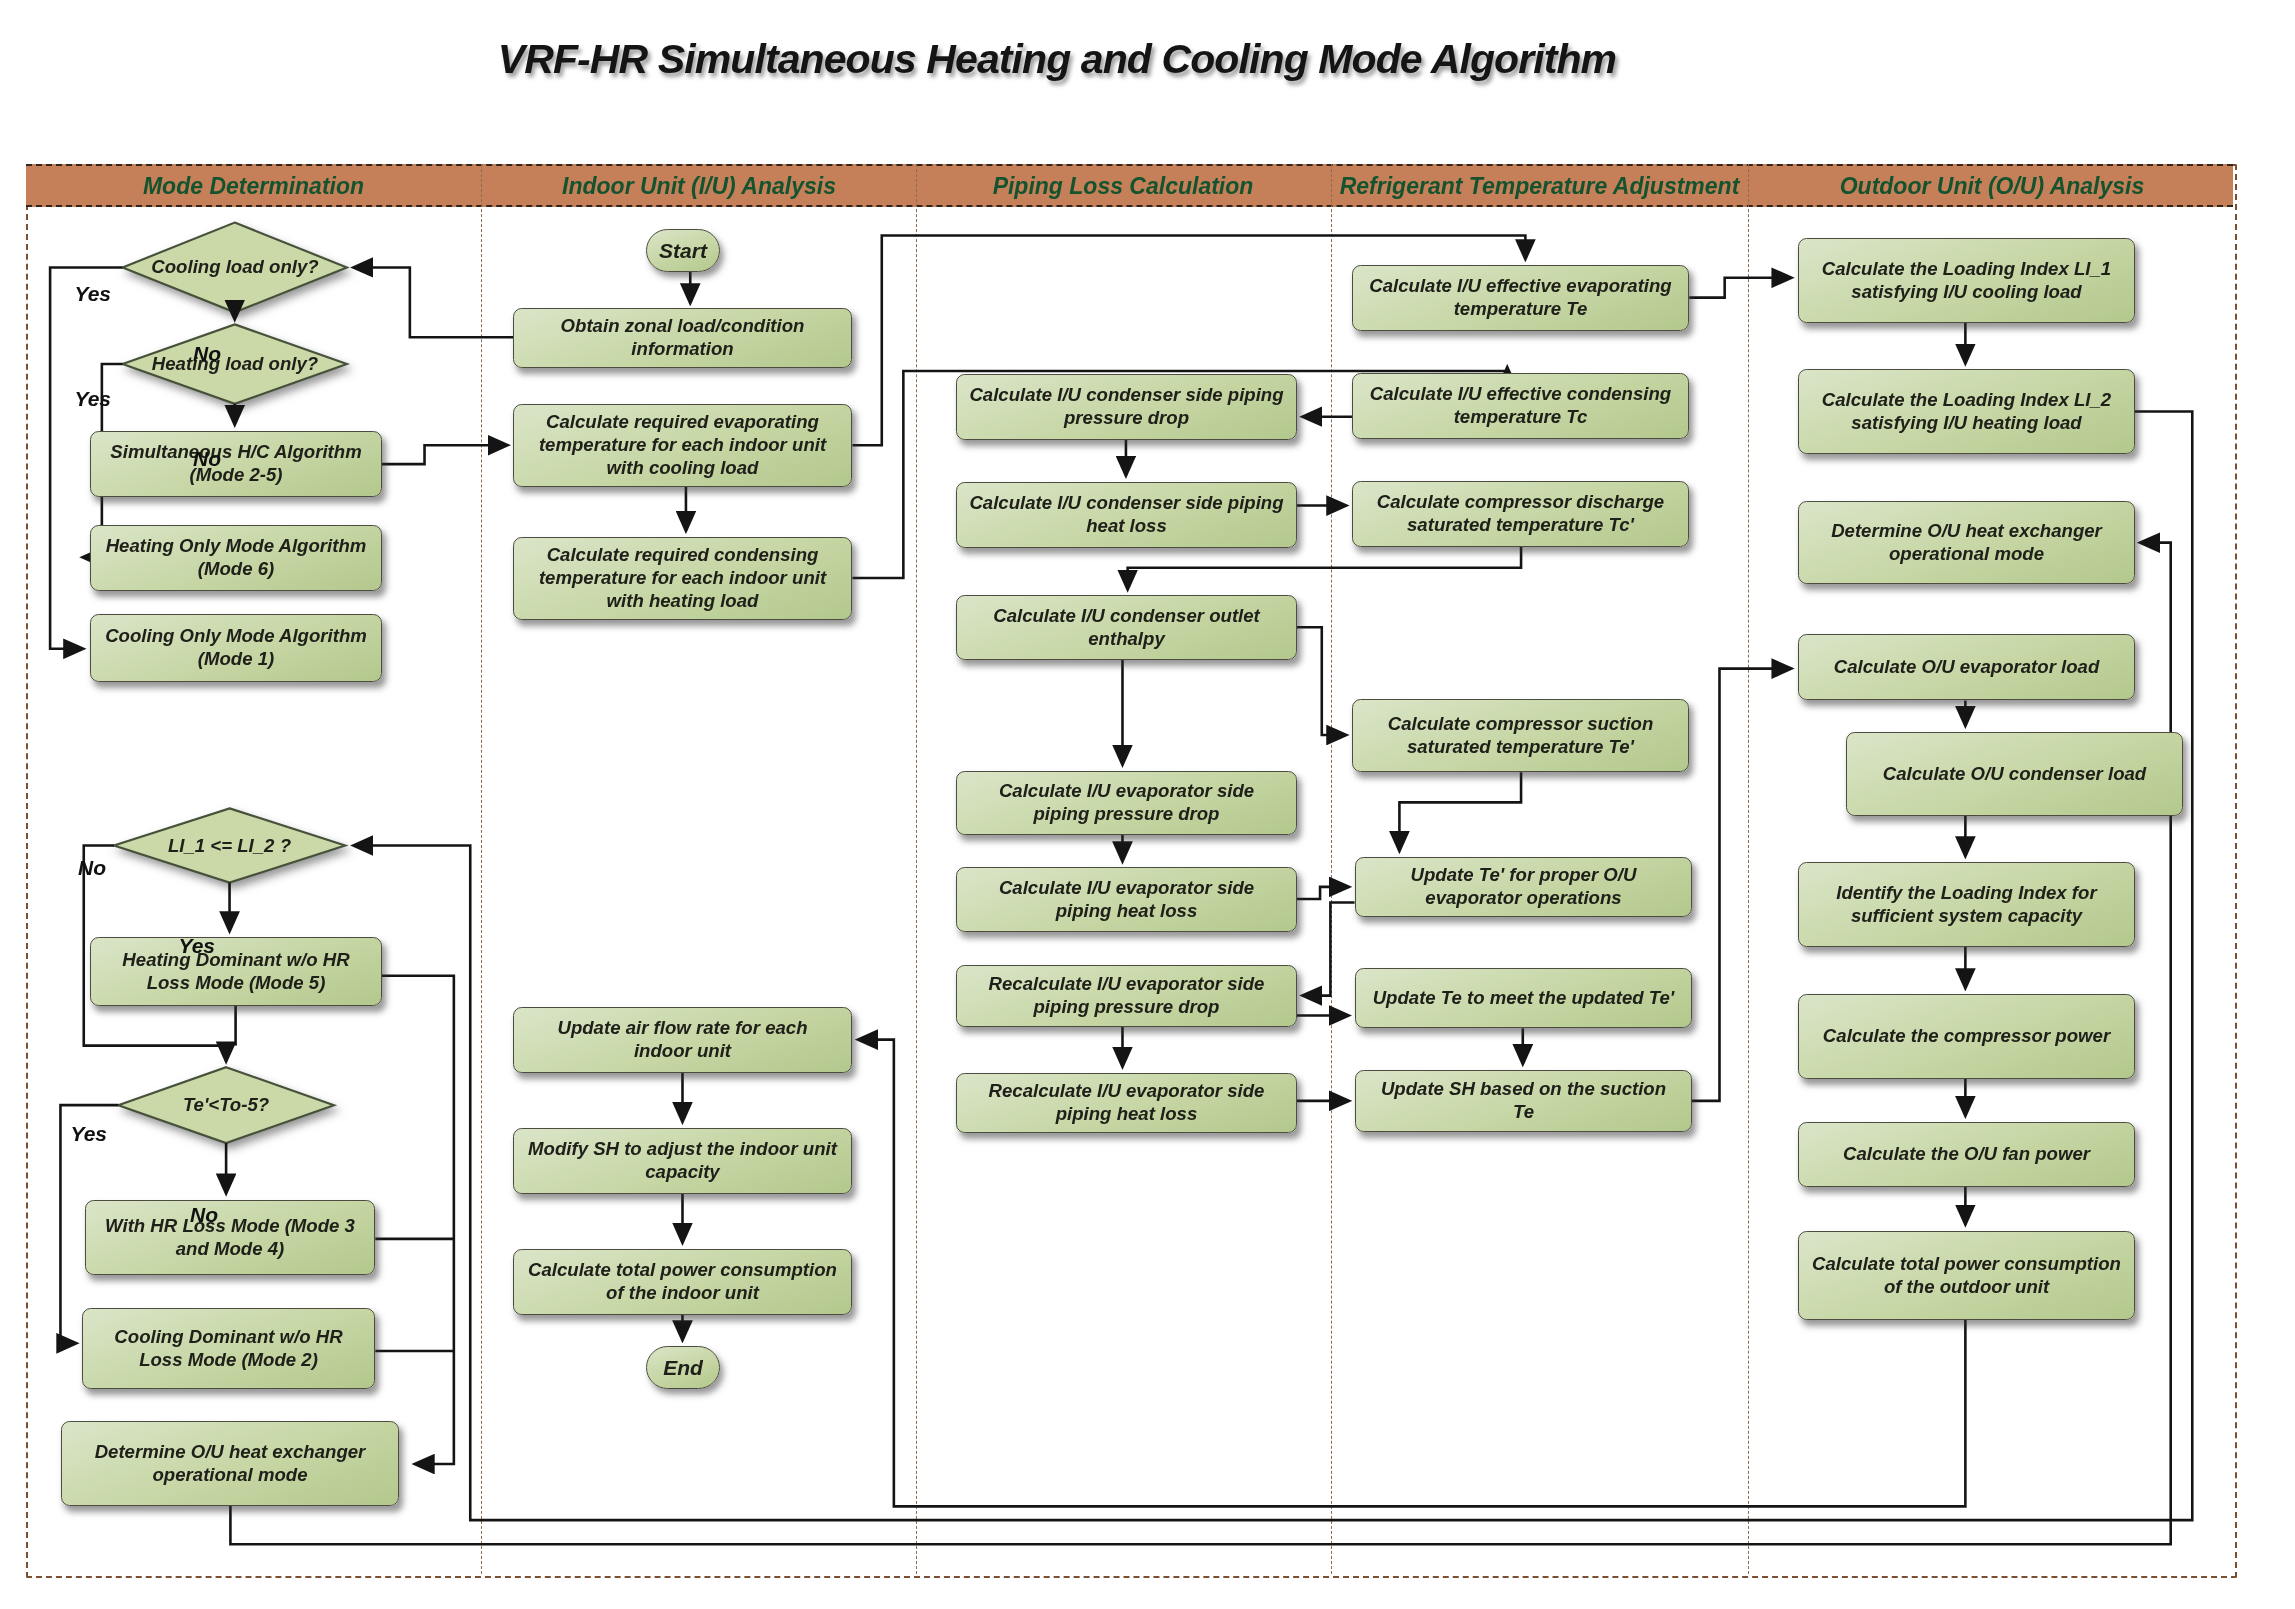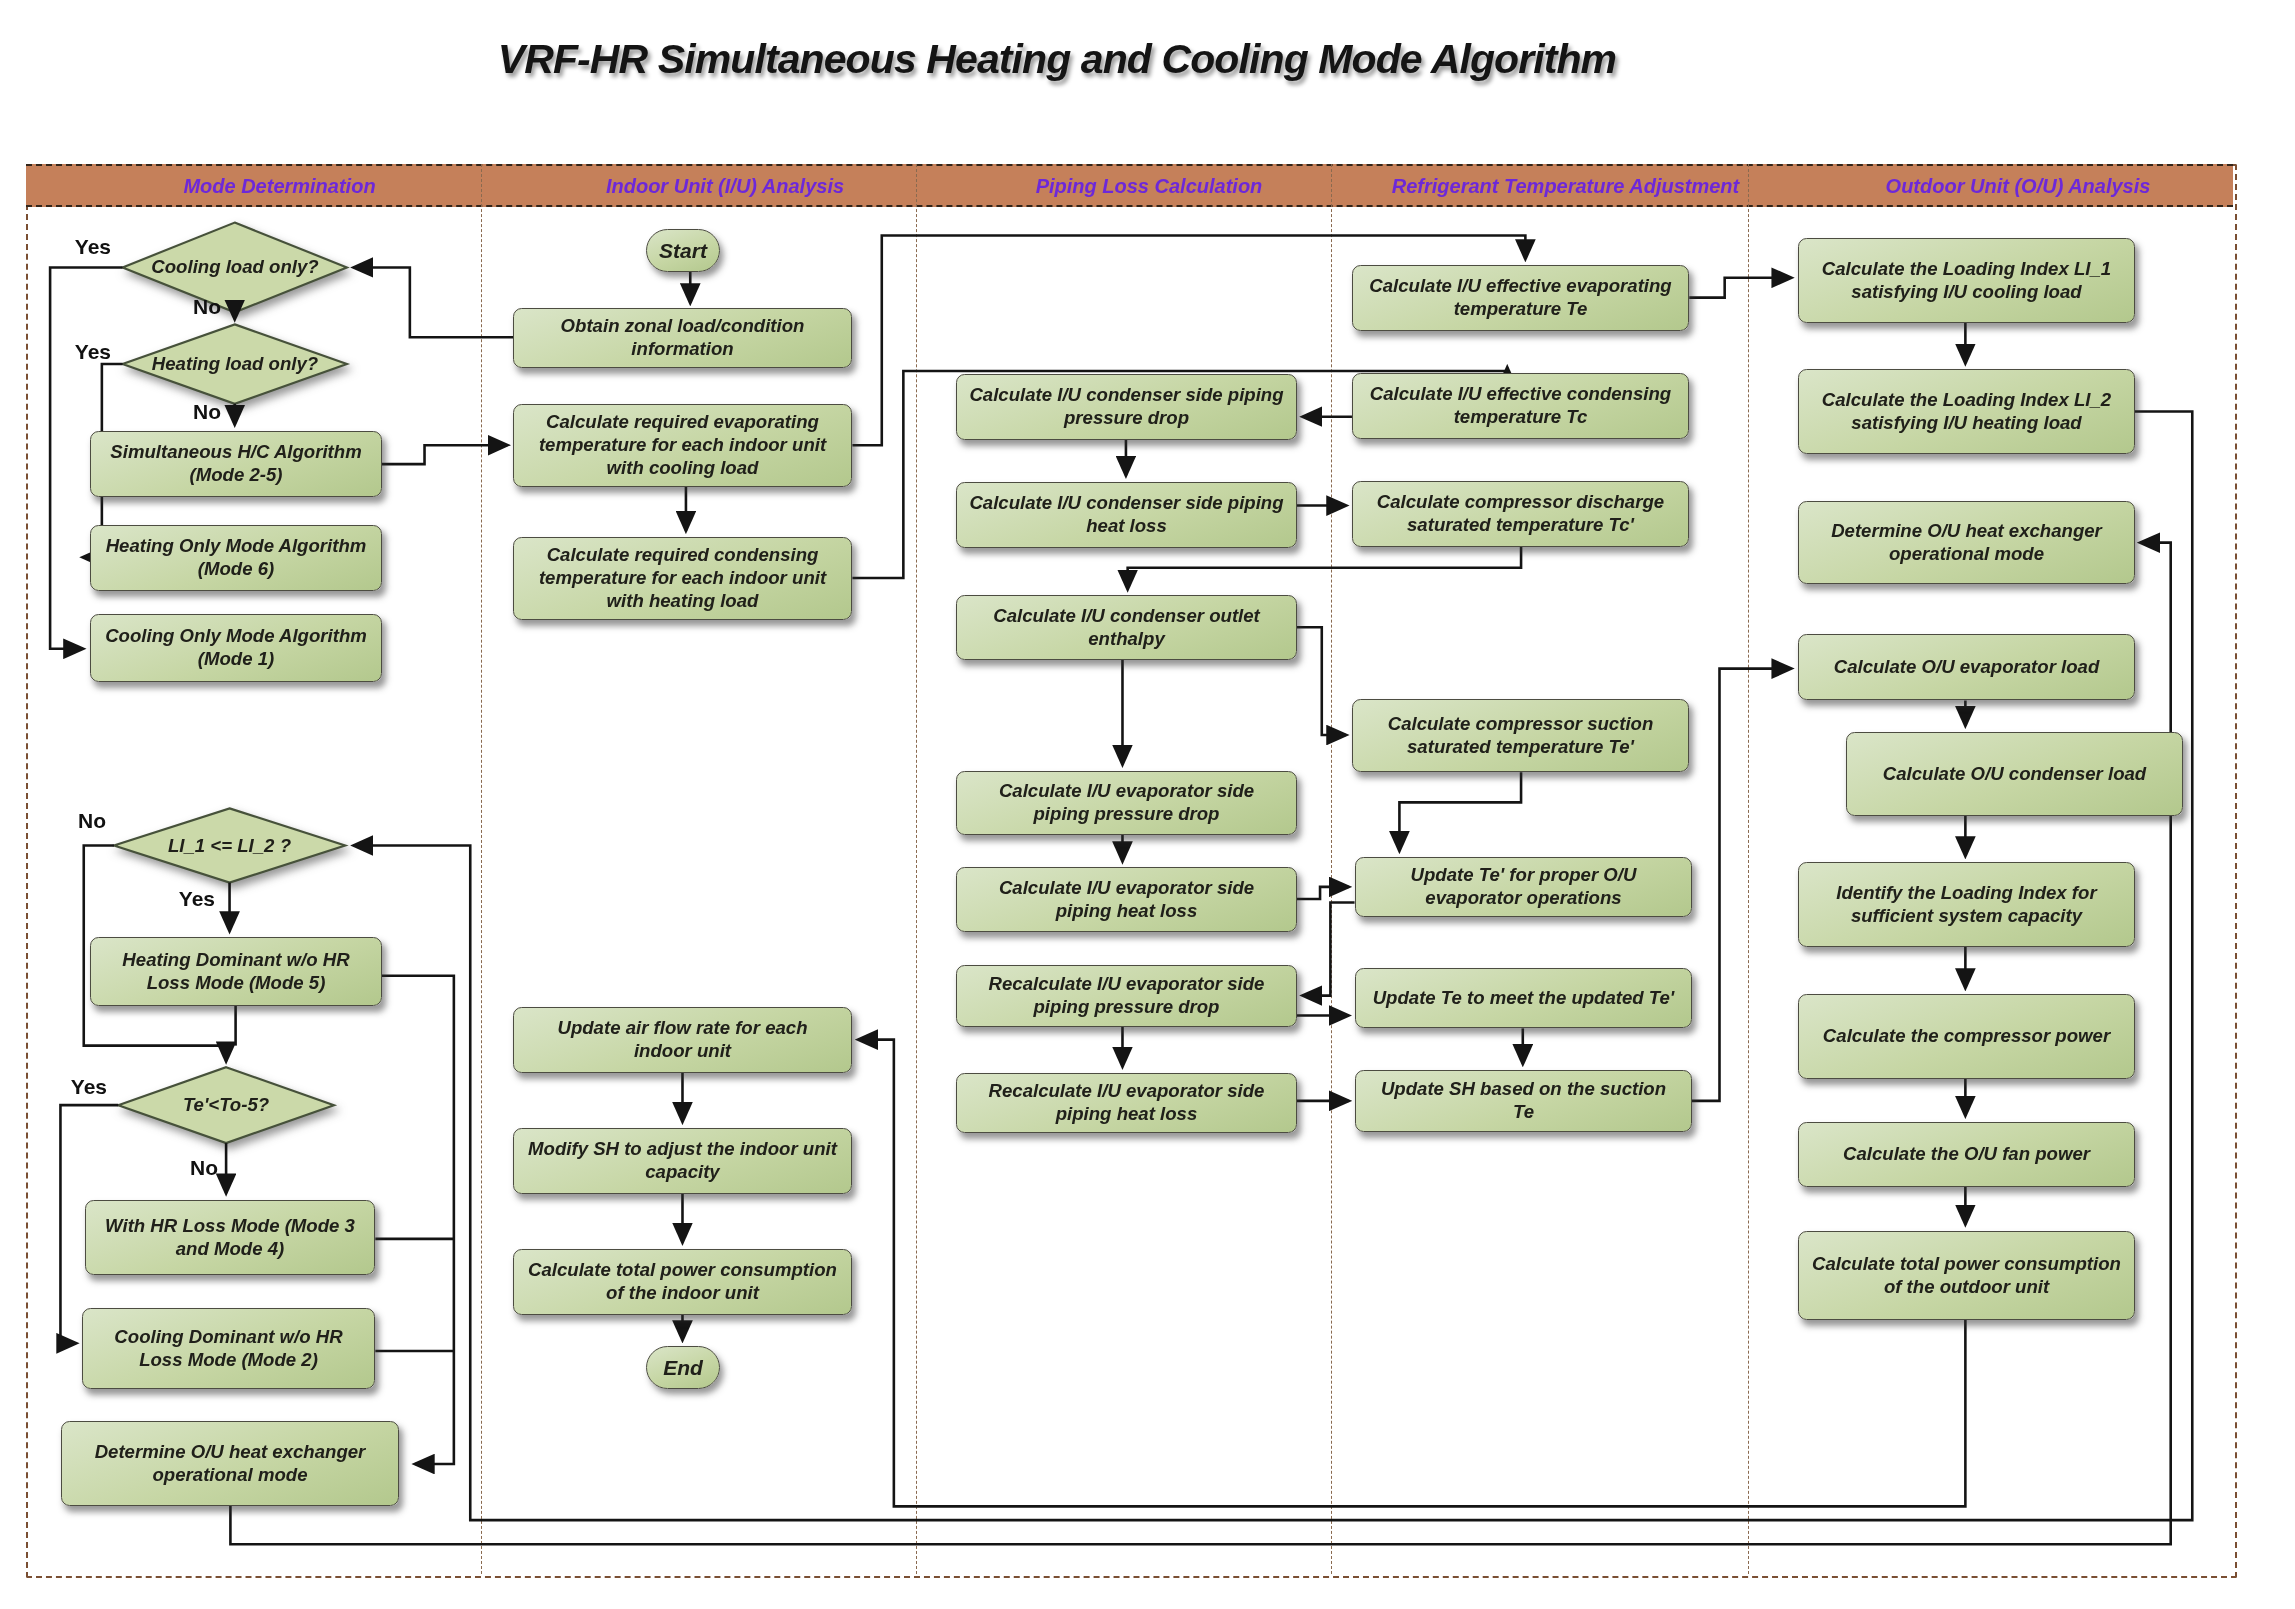--- a/index.html
+++ b/index.html
@@ -8,34 +8,34 @@
 
   .title{position:absolute;left:0;top:36px;width:2114px;text-align:center;
          font-size:41px;font-weight:bold;font-style:italic;color:#141414;
          letter-spacing:-0.9px;text-shadow:2.6px 3.5px 4.3px #9a9a9a;}
 
   .frame{position:absolute;left:26px;top:164px;width:2207px;height:1410px;
          border:2.6px dashed #7a4f33;border-radius:1.7px;}
   .header-band{position:absolute;left:26px;top:164px;width:2207px;height:43px;
          background:#c5805a;border-top:2.6px dashed #33251a;border-bottom:2.6px dashed #33251a;box-sizing:border-box;}
   .lane-title{position:absolute;top:171px;height:31px;line-height:31px;text-align:center;
-         font-size:20px;font-weight:bold;font-style:italic;color:#6d28d9;padding-left:26px;}
+         font-size:23px;font-weight:bold;font-style:italic;color:#14532d;}
   .lane-div{position:absolute;top:164px;height:1410px;width:0;border-left:1.7px dashed #8a6a50;}
 
   .node{position:absolute;display:flex;align-items:center;justify-content:center;
         box-sizing:border-box;text-align:center;
         background:linear-gradient(160deg,#dae5c8 0%,#c6d6a4 55%,#b3c88d 100%);
         border:1.7px solid #4c4c41;border-radius:8.6px;
         box-shadow:3.5px 5.2px 6px rgba(50,50,50,0.5);
         font-size:18.6px;font-weight:bold;font-style:italic;color:#20201a;
         padding:3.5px 12px;line-height:1.22;}
   .pill{border-radius:22.4px;font-size:21px;}
   .dlabel{position:absolute;display:flex;align-items:center;justify-content:center;
         text-align:center;font-size:18.6px;font-weight:bold;font-style:italic;color:#20201a;line-height:1.2;}
-  .yn{position:absolute;font-size:21px;font-weight:bold;color:#111;}
+  .yn{position:absolute;font-size:21px;font-weight:bold;font-style:italic;color:#111;margin-top:47px;}
 
   svg.wires{position:absolute;left:0;top:0;}
   svg.wires path.w{stroke:#141414;stroke-width:3;fill:none;}
   svg.wires polygon.diamond{fill:#cbd9a9;stroke:#46513a;stroke-width:2.5;
         filter:drop-shadow(4px 6px 5px rgba(50,50,50,0.5));}
 </style>
 </head>
 <body>
 
 <div id="canvas">

